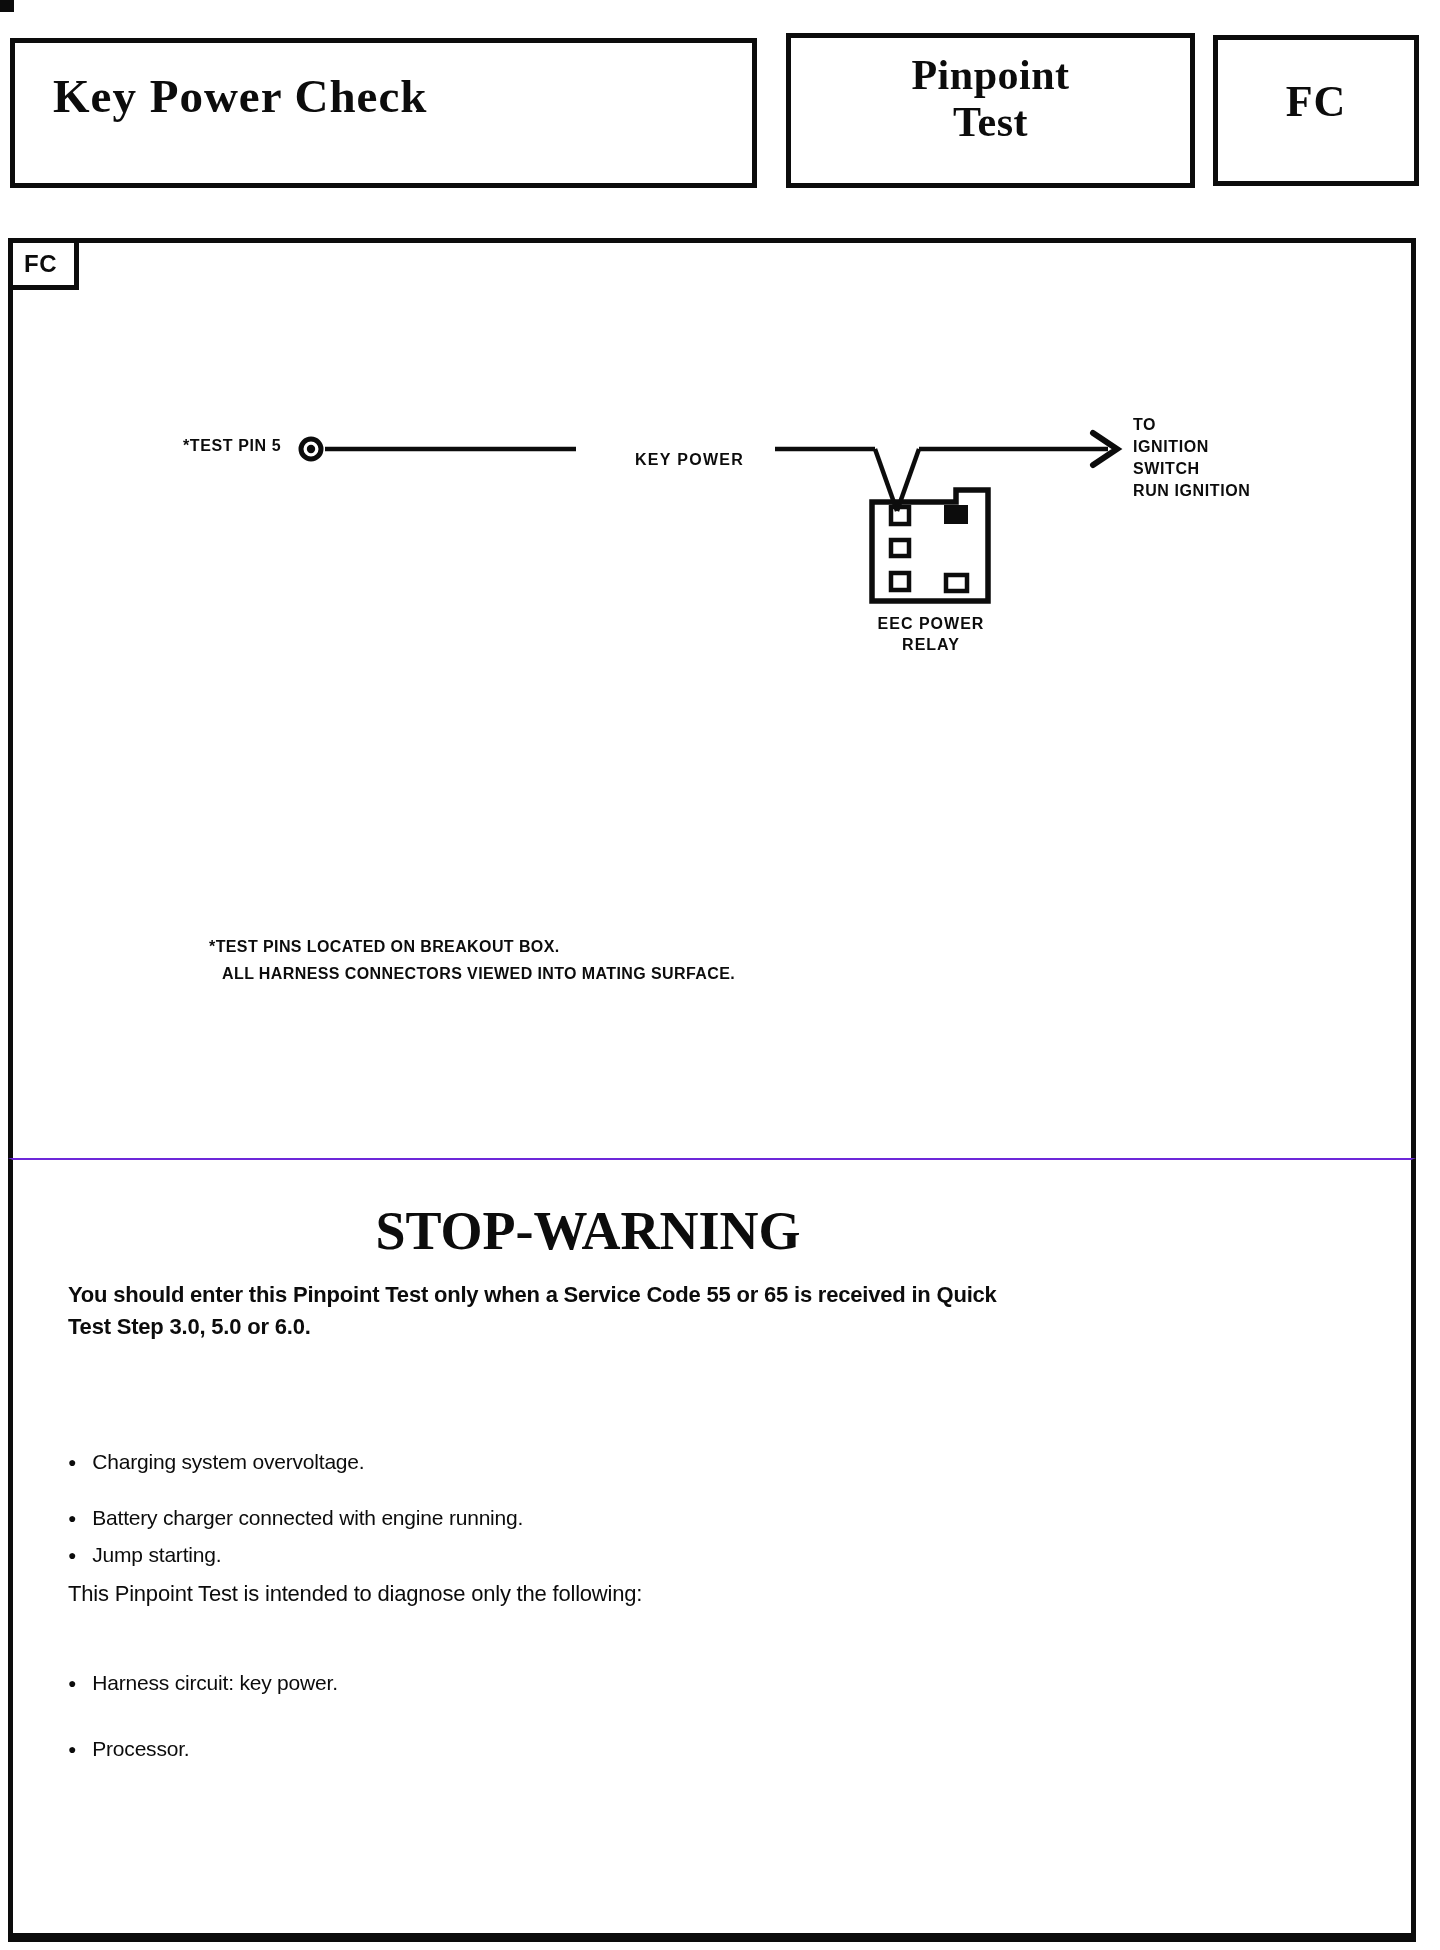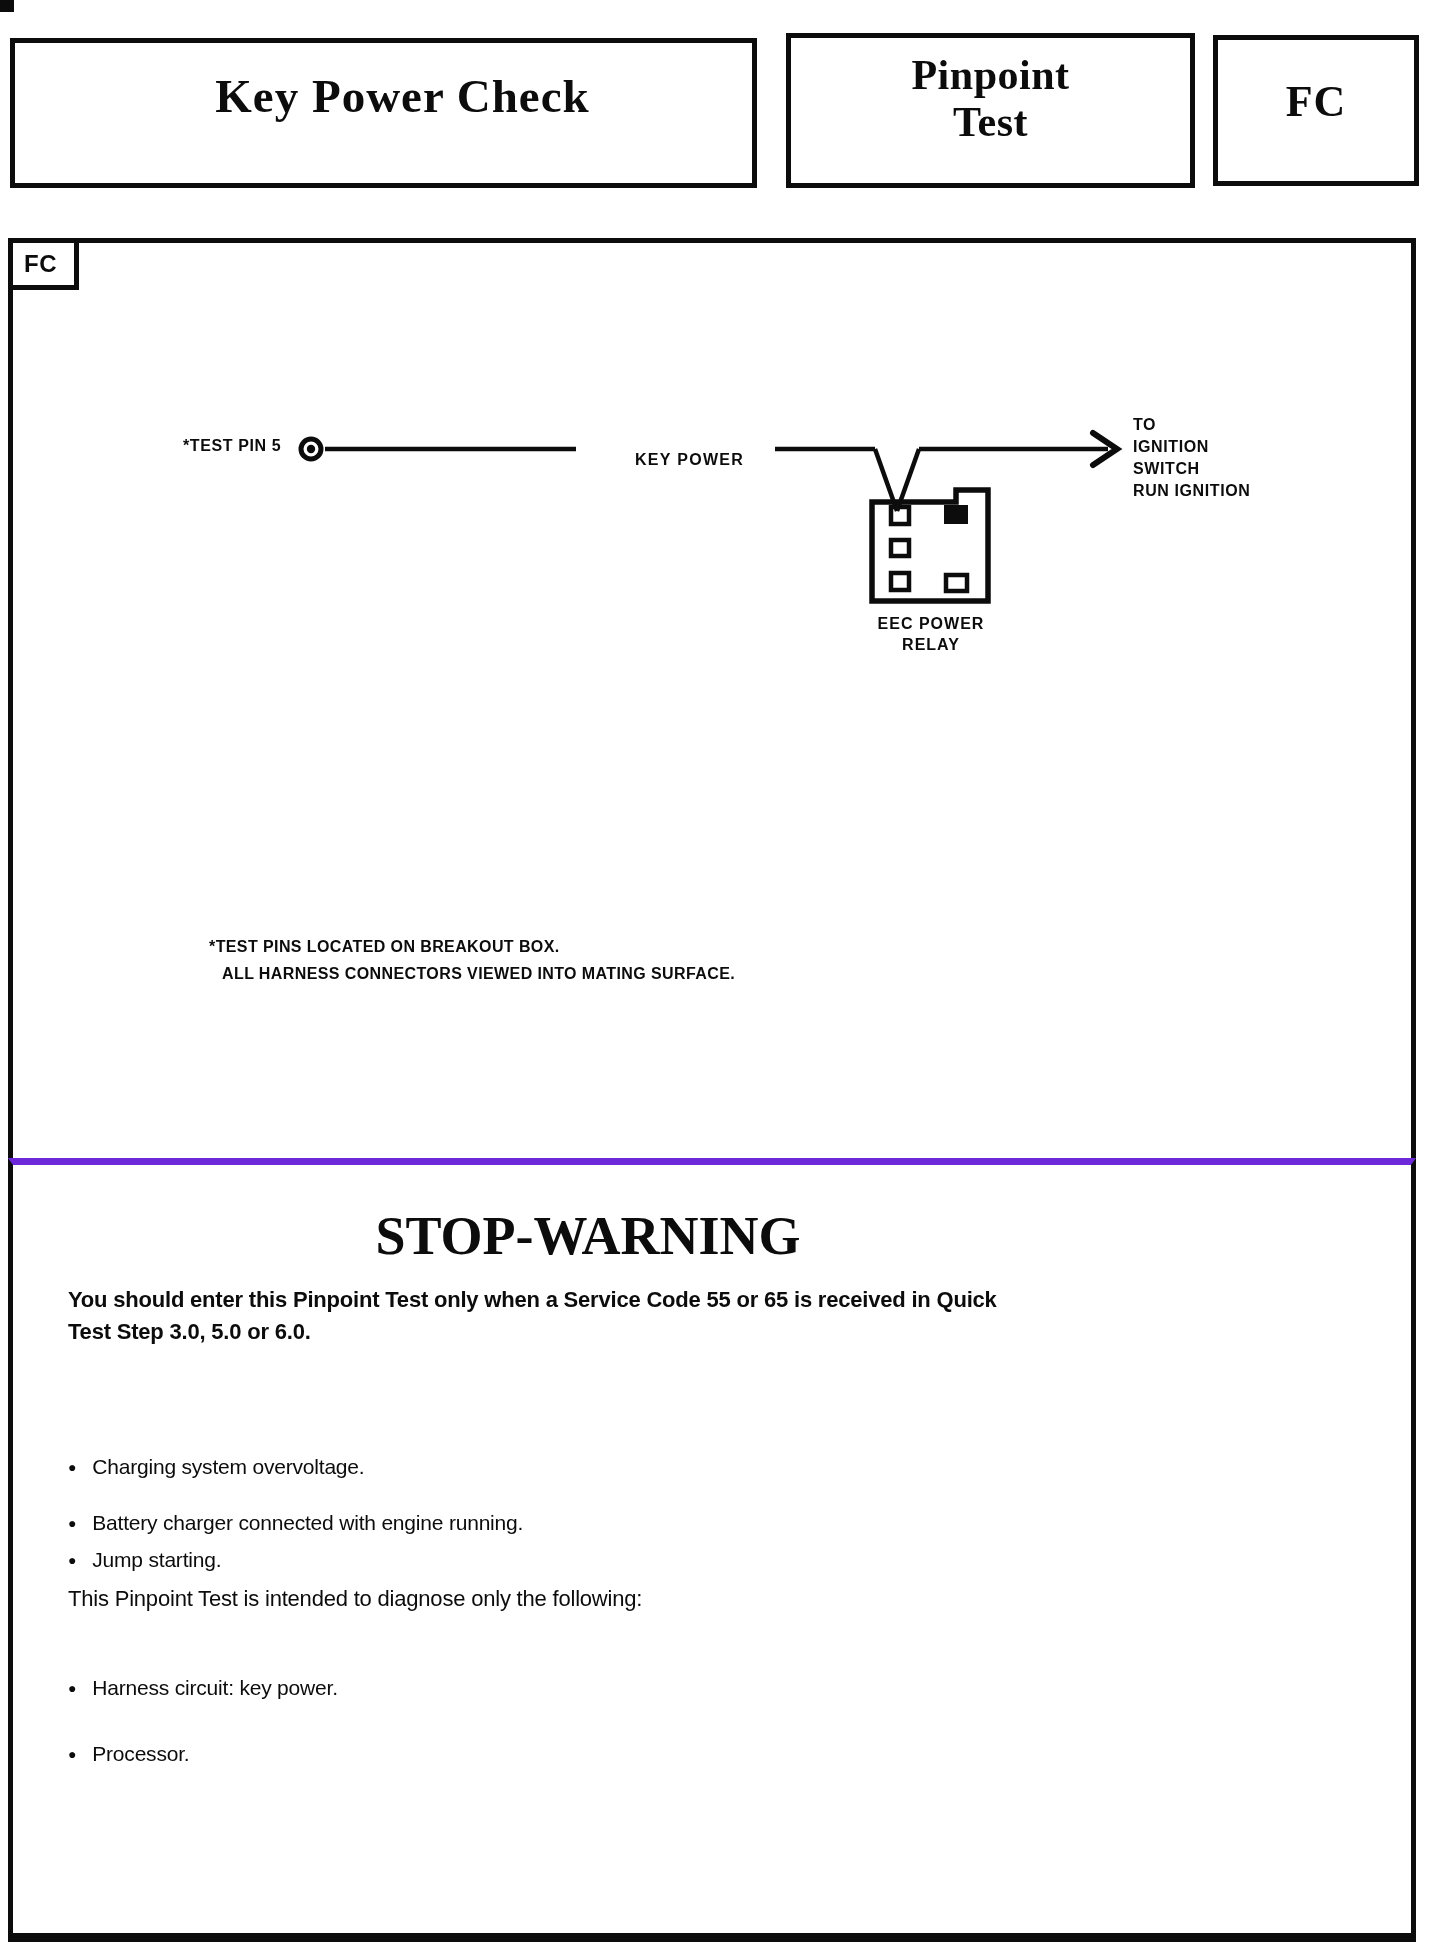--- a/index.html
+++ b/index.html
@@ -6,33 +6,33 @@
   html,body { background:#ffffff; }
   .page {
     position:relative; width:1440px; height:1950px; background:#fff;
     font-family:"Liberation Sans", sans-serif; color:#0c0c0c; overflow:hidden;
   }
   .artifact { position:absolute; left:0; top:0; width:14px; height:12px; background:#0c0c0c; }
 
   
   .hdr {
     position:absolute; background:#fff; border:5px solid #0c0c0c;
-    font-family:"Liberation Serif", serif; font-weight:700; color:#0c0c0c;text-align:center;
+    font-family:"Liberation Serif", serif; font-weight:700; color:#0c0c0c;
   }
   .hdr-title { left:10px; top:38px; width:747px; height:150px; font-size:47px;
     padding:26px 0 0 38px; letter-spacing:1px; }
   .hdr-test { left:786px; top:33px; width:409px; height:155px; font-size:42px;
     text-align:center; line-height:1.12; padding-top:14px; letter-spacing:0.5px; }
   .hdr-code { left:1213px; top:35px; width:206px; height:151px; font-size:44px;
     text-align:center; padding-top:36px; letter-spacing:1px; }
 
   
   .panel { position:absolute; left:8px; width:1408px; background:#fff; border:5px solid #0c0c0c; }
   .diagram-panel { top:238px; height:920px; border-bottom:none; }
-  .warning-panel { top:1158px; height:784px; border-top:7px solid #6d28d9; border-bottom:9px solid #0c0c0c; }
+  .warning-panel { top:1158px; height:784px; border-top:2px solid #6d28d9; border-bottom:9px solid #0c0c0c; }
 
   .fc-tab {
     position:absolute; left:0; top:0; width:66px; height:47px;
     border-right:5px solid #0c0c0c; border-bottom:5px solid #0c0c0c;
     font-weight:700; font-size:24px; padding:7px 0 0 11px; letter-spacing:0.5px;
   }
 
   .diagram-svg { position:absolute; left:0; top:0; }
 
   .dlabel { position:absolute; font-weight:700; font-size:16px; letter-spacing:0.6px; white-space:nowrap; }

